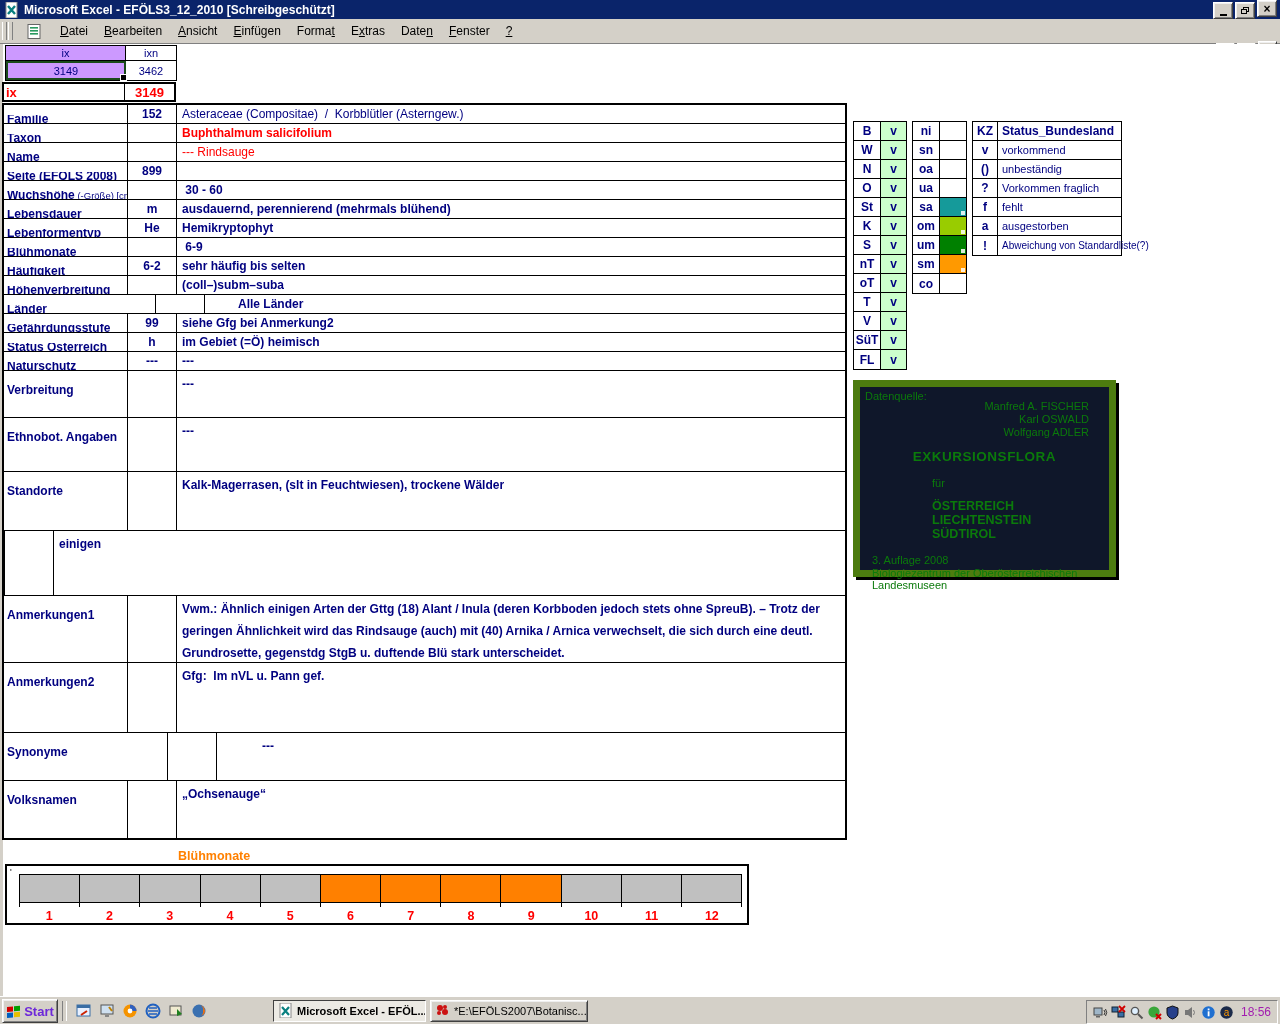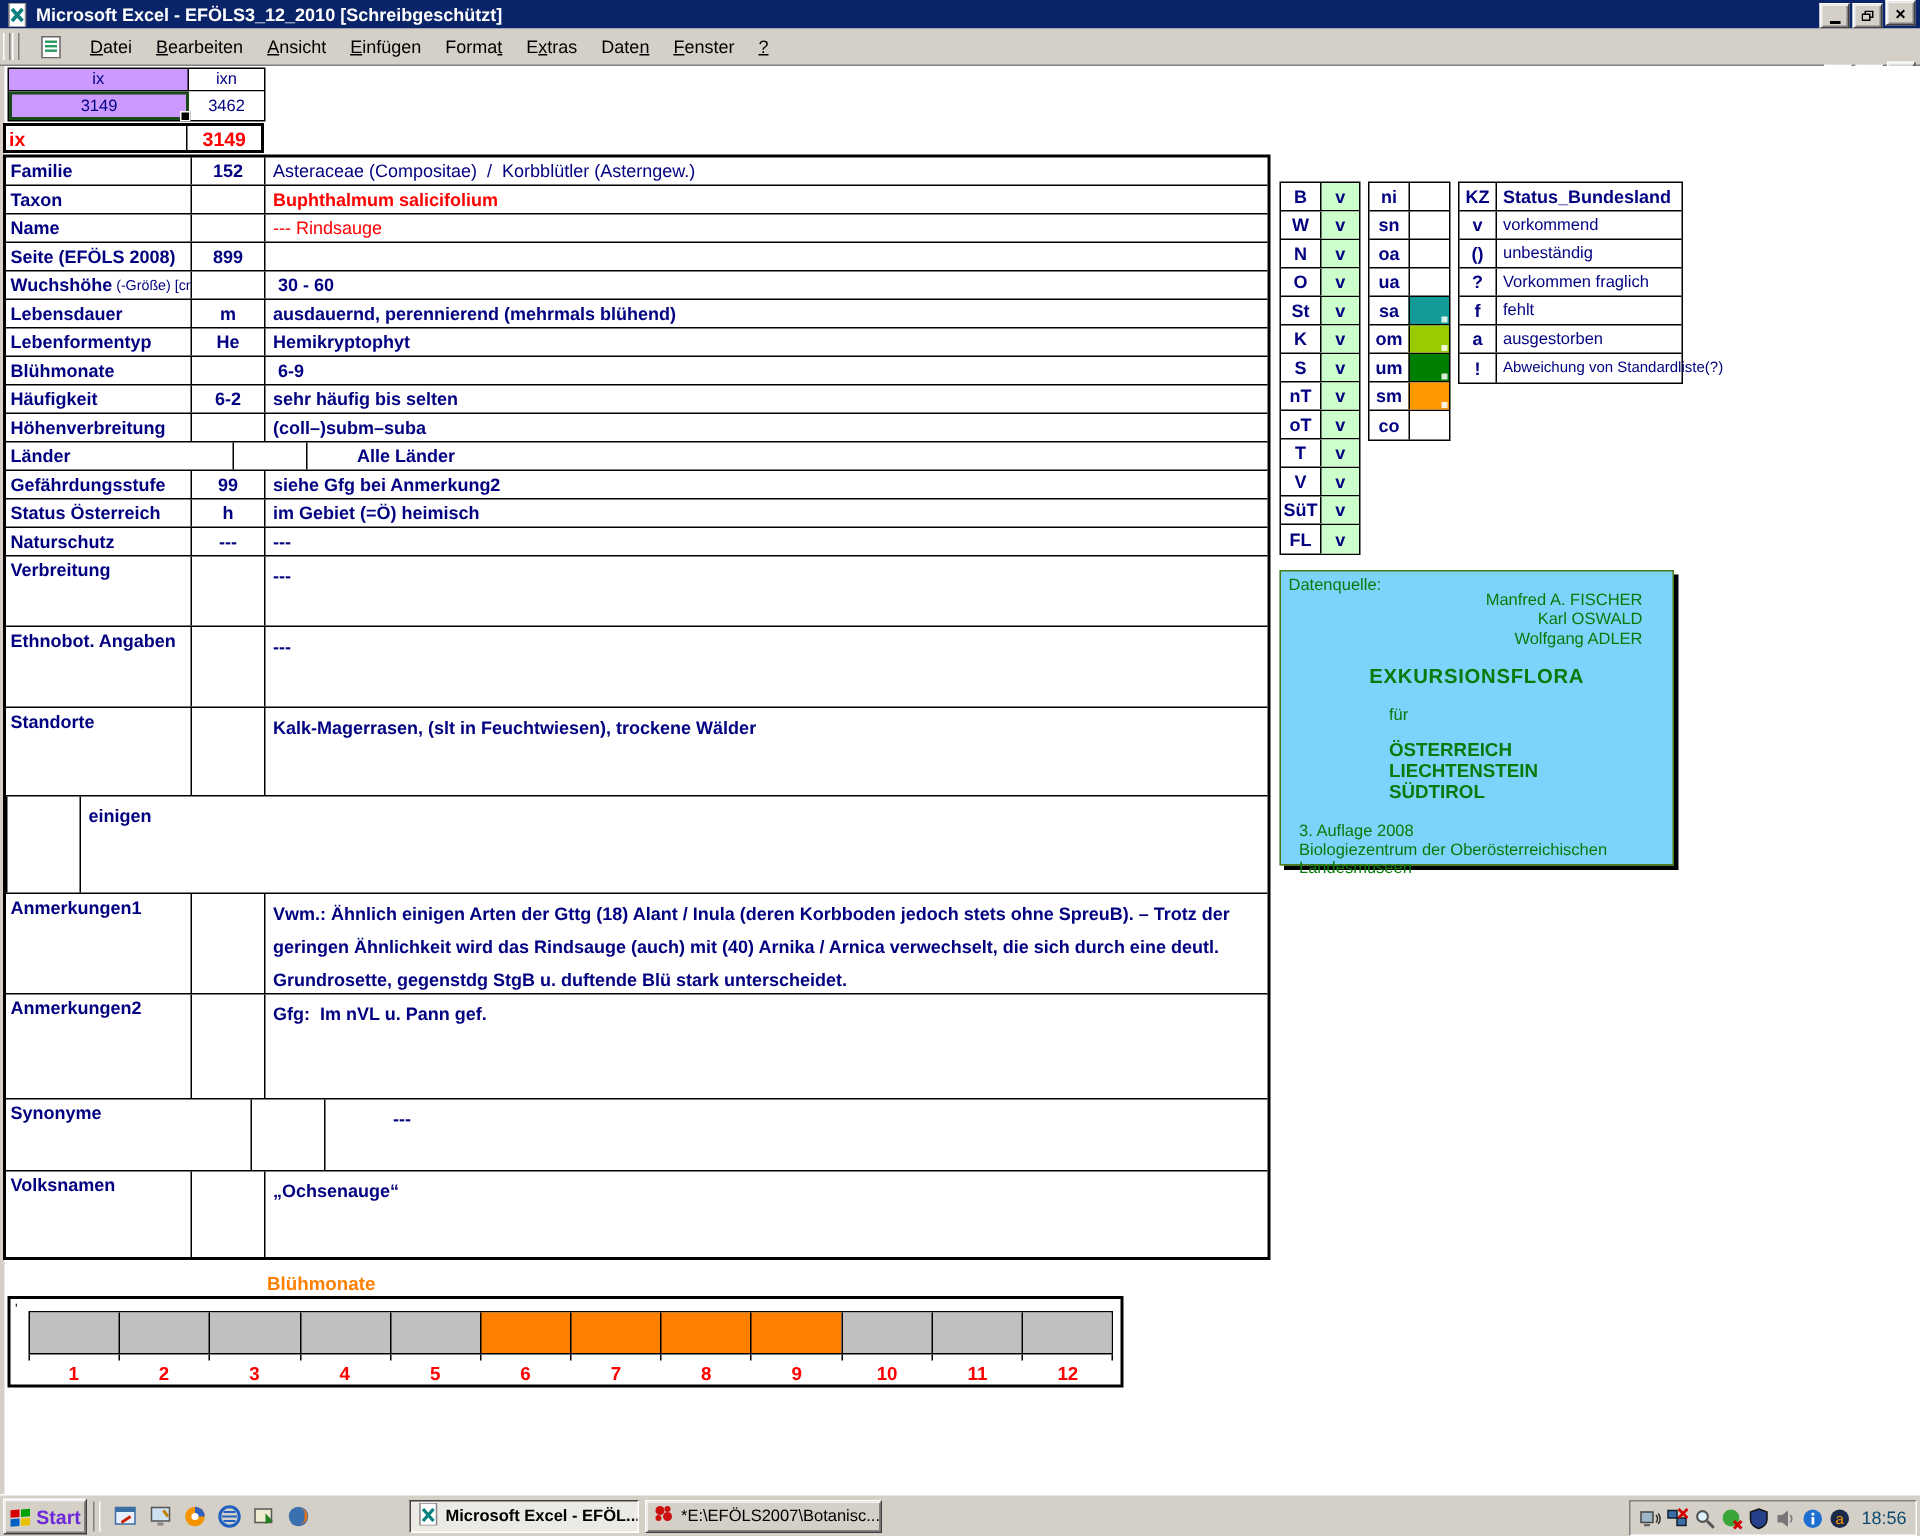--- a/index.html
+++ b/index.html
@@ -33,21 +33,21 @@
   .lc-ixn{width:50px;}
   .sel{position:relative;border:2px solid #1a4a1a !important;}
   .fillhandle{position:absolute;right:-3px;bottom:-3px;width:5px;height:5px;background:#000;border:1px solid #fff;}
   .keybox{left:2px;top:82px;width:174px;height:20px;border:2px solid #000;display:flex;background:#fff;}
   .key-l{width:121px;border-right:1px solid #000;color:#FF0000;font-weight:bold;font-size:13px;display:flex;align-items:center;padding-left:2px;box-sizing:border-box;}
   .key-v{flex:1;color:#FF0000;font-weight:bold;font-size:13px;display:flex;align-items:center;justify-content:center;}
   
   .record{left:2px;top:103px;width:845px;border:2px solid #000;background:#fff;}
   .rrow{display:flex;border-bottom:1px solid #000;box-sizing:border-box;}
   .rrow:last-child{border-bottom:none;}
-  .lbl{width:123px;font-weight:bold;padding-left:3px;}
+  .lbl{width:123px;font-weight:bold;padding-left:3px;margin-top:10px;}
   .lblsuffix{font-size:9.5px;font-weight:normal;white-space:pre;}
   .code{width:50px;font-weight:bold;justify-content:center;border-left:1px solid #000;border-right:1px solid #000;}
   .val{flex:1;padding-left:5px;white-space:pre-wrap;}
   .v-nav-b{font-weight:bold;}
   .v-red-b{color:#FF0000;font-weight:bold;}
   .v-red-r{color:#FF0000;}
   .tall .cell{align-items:flex-start;padding-top:2px;}
   .tall .val{line-height:22px;}
   
   .stable{border:1px solid #000;background:#fff;}
@@ -56,21 +56,21 @@
   .scell{box-sizing:border-box;display:flex;align-items:center;justify-content:center;font-size:12px;font-weight:bold;color:#000080;position:relative;}
   .bl-code{width:26px;}
   .bl-stat{width:26px;border-left:1px solid #000;background:#CCFFCC;}
   .rg-code{width:26px;}
   .rg-col{width:27px;border-left:1px solid #000;}
   .corner{position:absolute;right:1px;bottom:1px;width:4px;height:4px;background:#fff;opacity:.85;}
   .lg-kz{width:24px;}
   .lg-lab{width:124px;border-left:1px solid #000;justify-content:flex-start;padding-left:4px;font-weight:normal;font-size:11px;white-space:nowrap;overflow:visible;}
   .lg-head .lg-lab{font-weight:bold;font-size:12px;}
   
-  .dsource{left:853px;top:380px;width:263px;height:197px;background:#7dd3fc;border:1px solid #4d7c0f;box-shadow:3px 3px 0 #000;color:#0B7A0B;font-size:11px;}
+  .dsource{left:853px;top:380px;width:263px;height:197px;background:#0f172a;border:7px solid #4d7c0f;box-shadow:3px 3px 0 #000;color:#0B7A0B;font-size:11px;}
   .ds-label{position:absolute;left:5px;top:3px;}
   .ds-authors{position:absolute;right:20px;top:13px;text-align:right;line-height:13px;}
   .ds-title{position:absolute;left:0;top:62px;width:100%;text-align:center;font-weight:bold;font-size:13.5px;letter-spacing:.5px;}
   .ds-fuer{position:absolute;left:72px;top:90px;}
   .ds-regions{position:absolute;left:72px;top:112px;font-weight:bold;font-size:12.5px;line-height:14px;}
   .ds-edition{position:absolute;left:12px;top:167px;}
   .ds-publisher{position:absolute;left:12px;top:180px;}
   
   .chart-title{left:178px;top:849px;color:#FF8000;font-weight:bold;font-size:12.5px;}
   .chartframe{left:5px;top:864px;width:744px;height:61px;border:2px solid #000;background:#fff;}
@@ -89,21 +89,21 @@
   .raised{background:#D4D0C8;border:1px solid;border-color:#fff #404040 #404040 #fff;box-shadow:inset 1px 1px 0 #efefef,inset -1px -1px 0 #808080;}
   .startbtn{margin-left:2px;height:22px;width:54px;display:flex;align-items:center;justify-content:center;gap:3px;font-size:13px;font-weight:bold;color:#6d28d9;}
   .vdiv{width:3px;height:20px;margin:0 4px;border-left:1px solid #808080;border-right:1px solid #fff;}
   .qlaunch{display:flex;align-items:center;gap:6px;margin-left:4px;}
   .qlicon{width:17px;height:17px;display:flex;align-items:center;justify-content:center;}
   .tb-buttons{display:flex;gap:4px;margin-left:66px;}
   .tb-btn{height:22px;width:153px;display:flex;align-items:center;gap:4px;padding:0 4px;font-size:11px;color:#000;white-space:nowrap;overflow:hidden;box-sizing:border-box;}
   .tb-btn.active{background:#ECEAE4;border-color:#404040 #fff #fff #404040;box-shadow:none;font-weight:bold;}
   .tray{position:absolute;right:2px;top:3px;height:22px;display:flex;align-items:center;gap:3px;padding:0 6px;border:1px solid;border-color:#808080 #fff #fff #808080;}
   .trayicon{width:15px;height:15px;display:flex;}
-  .clock{font-size:12px;color:#0c4a6e;margin-left:4px;}
+  .clock{font-size:12px;color:#a21caf;margin-left:4px;}
 </style>
 </head>
 <body>
 
 <div class="page">
 
   <div class="titlebar">
     <span class="ticon">
       <svg width="16" height="16">
           <rect x="3" y="0" width="11" height="16" fill="#ffffff" stroke="#888888"></rect>

